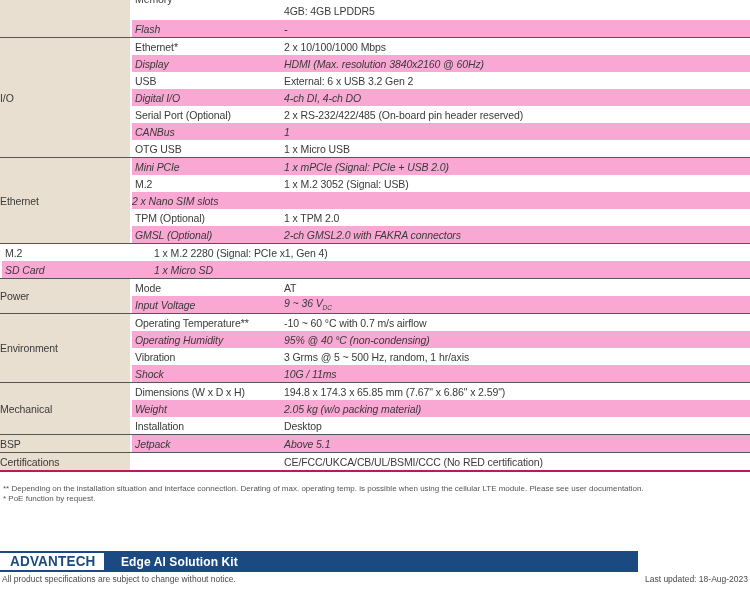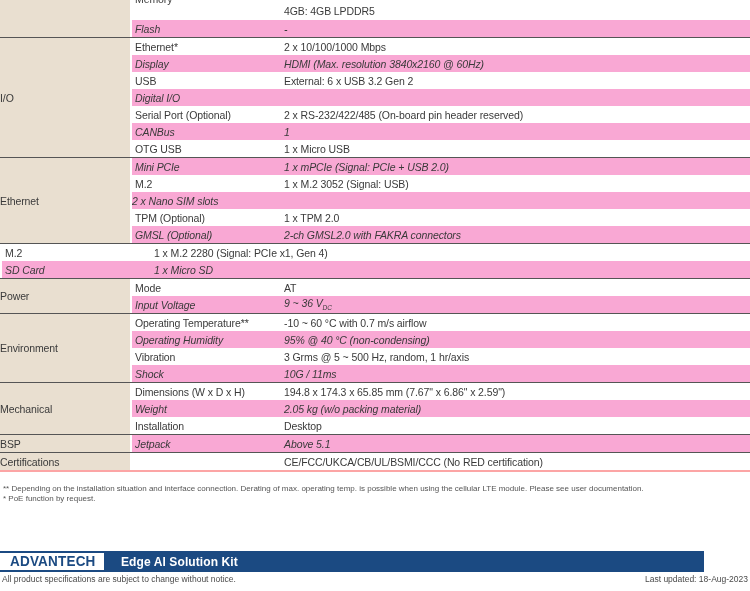--- a/index.html
+++ b/index.html
@@ -1,39 +1,39 @@
 <!DOCTYPE html>
 <html><head>
 <meta charset="utf-8">
 <style>
   html,body{margin:0;padding:0;background:#fff;}
   .page{position:relative;width:750px;height:591px;background:#fff;overflow:hidden;
         font-family:"Liberation Sans",sans-serif;color:#3a3a3a;}
 
   
-  .spec-table{position:absolute;top:0;left:0;width:750px;border-bottom:2px solid #fca5a5;}
+  .spec-table{position:absolute;top:0;left:0;width:750px;border-bottom:2px solid #be185d;}
   .section{display:flex;border-top:1.5px solid #555;}
   .section:first-child{border-top:none;}
   .cat-cell{width:130px;flex:none;background:#e9dfd0;display:flex;align-items:center;
             padding-left:0;box-sizing:border-box;font-size:10.5px;letter-spacing:-0.1px;}
   .rows{flex:1;display:flex;flex-direction:column;margin-left:2px;background:#fff;}
   .row{display:flex;height:17px;align-items:center;font-size:10.5px;letter-spacing:-0.1px;}
   .row.stripe{background:#f9a8d4;font-style:italic;}
   .row.clipped{height:20px;overflow:hidden;}
   .row.clipped .lab{align-self:flex-start;margin-top:-7px;line-height:13px;}
   .row.clipped .val{align-self:flex-end;padding-bottom:2px;line-height:13px;}
   .lab{width:152px;flex:none;padding-left:3px;box-sizing:border-box;white-space:nowrap;}
   .val{flex:1;white-space:nowrap;}
   .val sub{font-size:6.5px;}
 
   
   .footnotes{position:absolute;left:3px;top:484px;font-size:8px;color:#555;line-height:9.5px;}
 
   
-  .footer-bar{position:absolute;left:0;top:551px;width:704px;height:21px;background:#1b4a82;display:flex;}
+  .footer-bar{position:absolute;left:0;top:551px;width:638px;height:21px;background:#1b4a82;display:flex;}
   .logo-box{width:104px;flex:none;background:#fff;margin:2px 0;display:flex;align-items:center;
             padding-left:10px;box-sizing:border-box;}
   .brand{font-size:13.5px;font-weight:bold;color:#1b4a82;letter-spacing:0.2px;transform:scaleY(1.05);}
   .product{color:#fff;font-size:12px;font-weight:bold;margin-left:17px;align-self:center;letter-spacing:0.1px;}
   .bottom-note-left{position:absolute;left:2px;top:574px;font-size:8.5px;color:#4a4a4a;}
   .bottom-note-right{position:absolute;right:2px;top:574px;font-size:8.5px;color:#4a4a4a;}
 </style>
 </head>
 <body>
 
@@ -63,20 +63,21 @@
           <div class="row stripe">
             <div class="lab">Display</div>
             <div class="val">HDMI (Max. resolution 3840x2160 @ 60Hz)</div>
           </div>
           <div class="row">
             <div class="lab">USB</div>
             <div class="val">External: 6 x USB 3.2 Gen 2</div>
           </div>
           <div class="row stripe">
             <div class="lab">Digital I/O</div>
+            <div class="val">4-ch DI, 4-ch DO</div>
           </div>
           <div class="row">
             <div class="lab">Serial Port (Optional)</div>
             <div class="val">2 x RS-232/422/485 (On-board pin header reserved)</div>
           </div>
           <div class="row stripe">
             <div class="lab">CANBus</div>
             <div class="val">1</div>
           </div>
           <div class="row">

